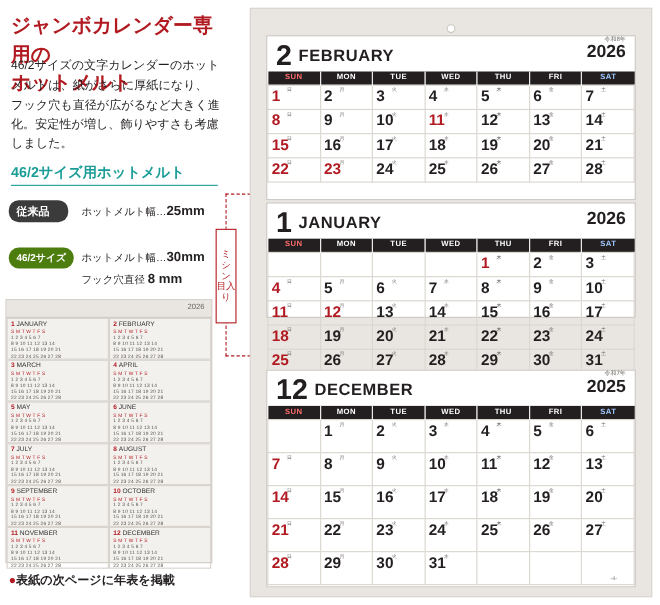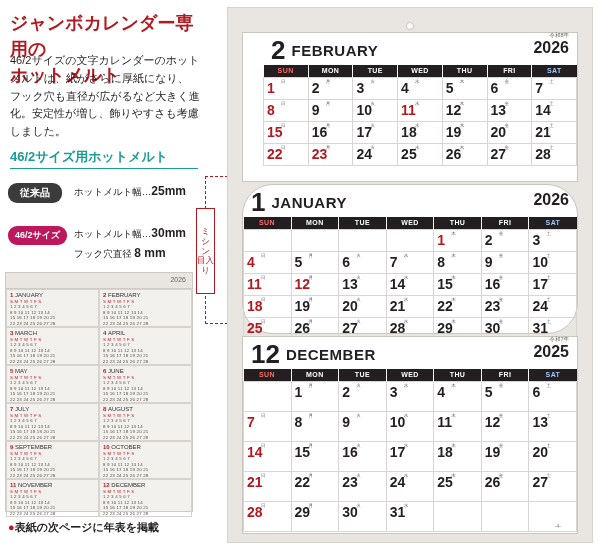--- a/index.html
+++ b/index.html
@@ -30,25 +30,25 @@
   }
   .sec-underline {
     position:absolute; left:10px; top:168px; width:188px; height:1px;
     background:#1a9c97;
   }
   .spec-row { position:absolute; left:8px; width:200px; height:32px; }
   .spec-row.r1 { top:182px; }
   .spec-row.r2 { top:224px; }
   .pill {
     display:inline-block; color:#ffffff; font-size:10px; font-weight:bold;
-    border-radius:9px; padding:3px 7px; text-align:center;
+    border-radius:9px; padding:3px 7px; 
     min-width:54px;
   }
   .pill.dark { background:#3b3b3b; }
-  .pill.teal { background:#be185d; font-size:9px; }
+  .pill.teal { background:#4d7c0f; font-size:9px; }
   .spec-text {
     position:absolute; left:66px; top:0px; font-size:9.5px; color:#231f20;
     line-height:1.65;
   }
   .spec-text b { font-size:12px; }
   
   #mini-sheet {
     position:absolute; left:5px; top:272px; width:188px; height:240px;
     background:#f3f1ee; border:1px solid #cfcac4;
   }
@@ -88,22 +88,22 @@
   }
   .punch {
     position:absolute; top:14px; left:50%; margin-left:-4px;
     width:8px; height:8px; border-radius:50%; background:#ffffff;
     border:1px solid #cac6c0;
   }
   .cal-sheet {
     position:absolute; left:14px; width:336px; background:#ffffff;
     border:1px solid #c9c5bf;
   }
-  #sheet-feb { top:24px; height:150px;padding-left:20px; }
-  #sheet-jan { top:176px; height:150px;border-radius:31px; }
+  #sheet-feb { top:24px; height:150px; }
+  #sheet-jan { top:176px; height:105px; }
   #sheet-dec { top:328px; height:198px; }
 
   .cal-head { position:relative; height:32px; padding:4px 6px 0 8px; }
   .cal-num {
     font-size:26px; font-weight:bold; color:#231f20; line-height:1;
     display:inline-block; vertical-align:middle;
   }
   .cal-en {
     font-size:15px; font-weight:bold; color:#231f20; letter-spacing:.5px;
     display:inline-block; vertical-align:middle; margin-left:6px;

